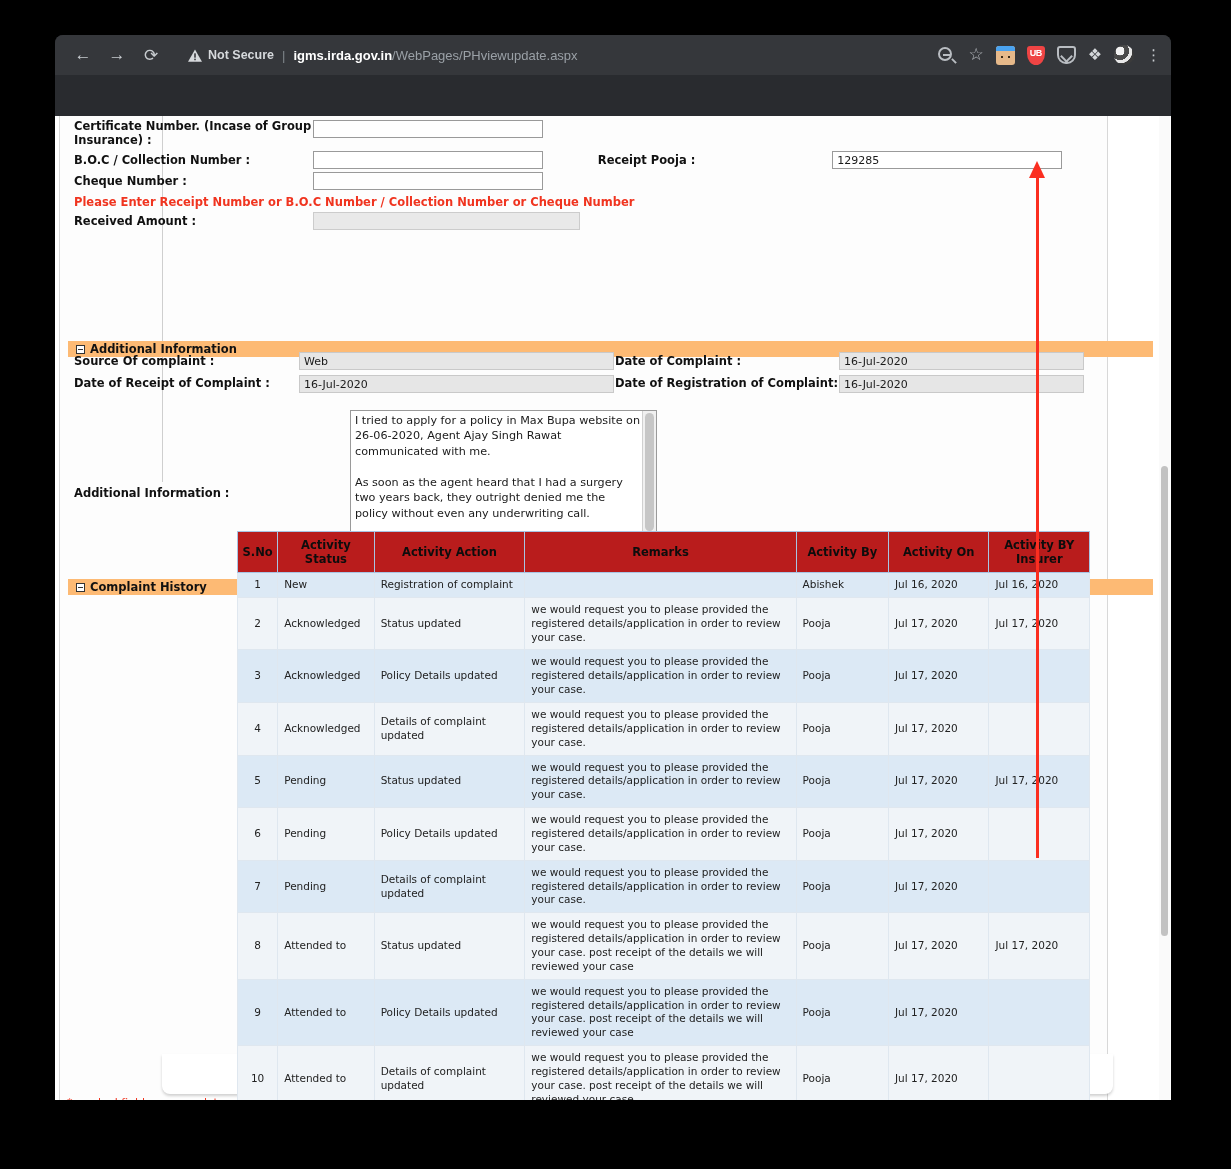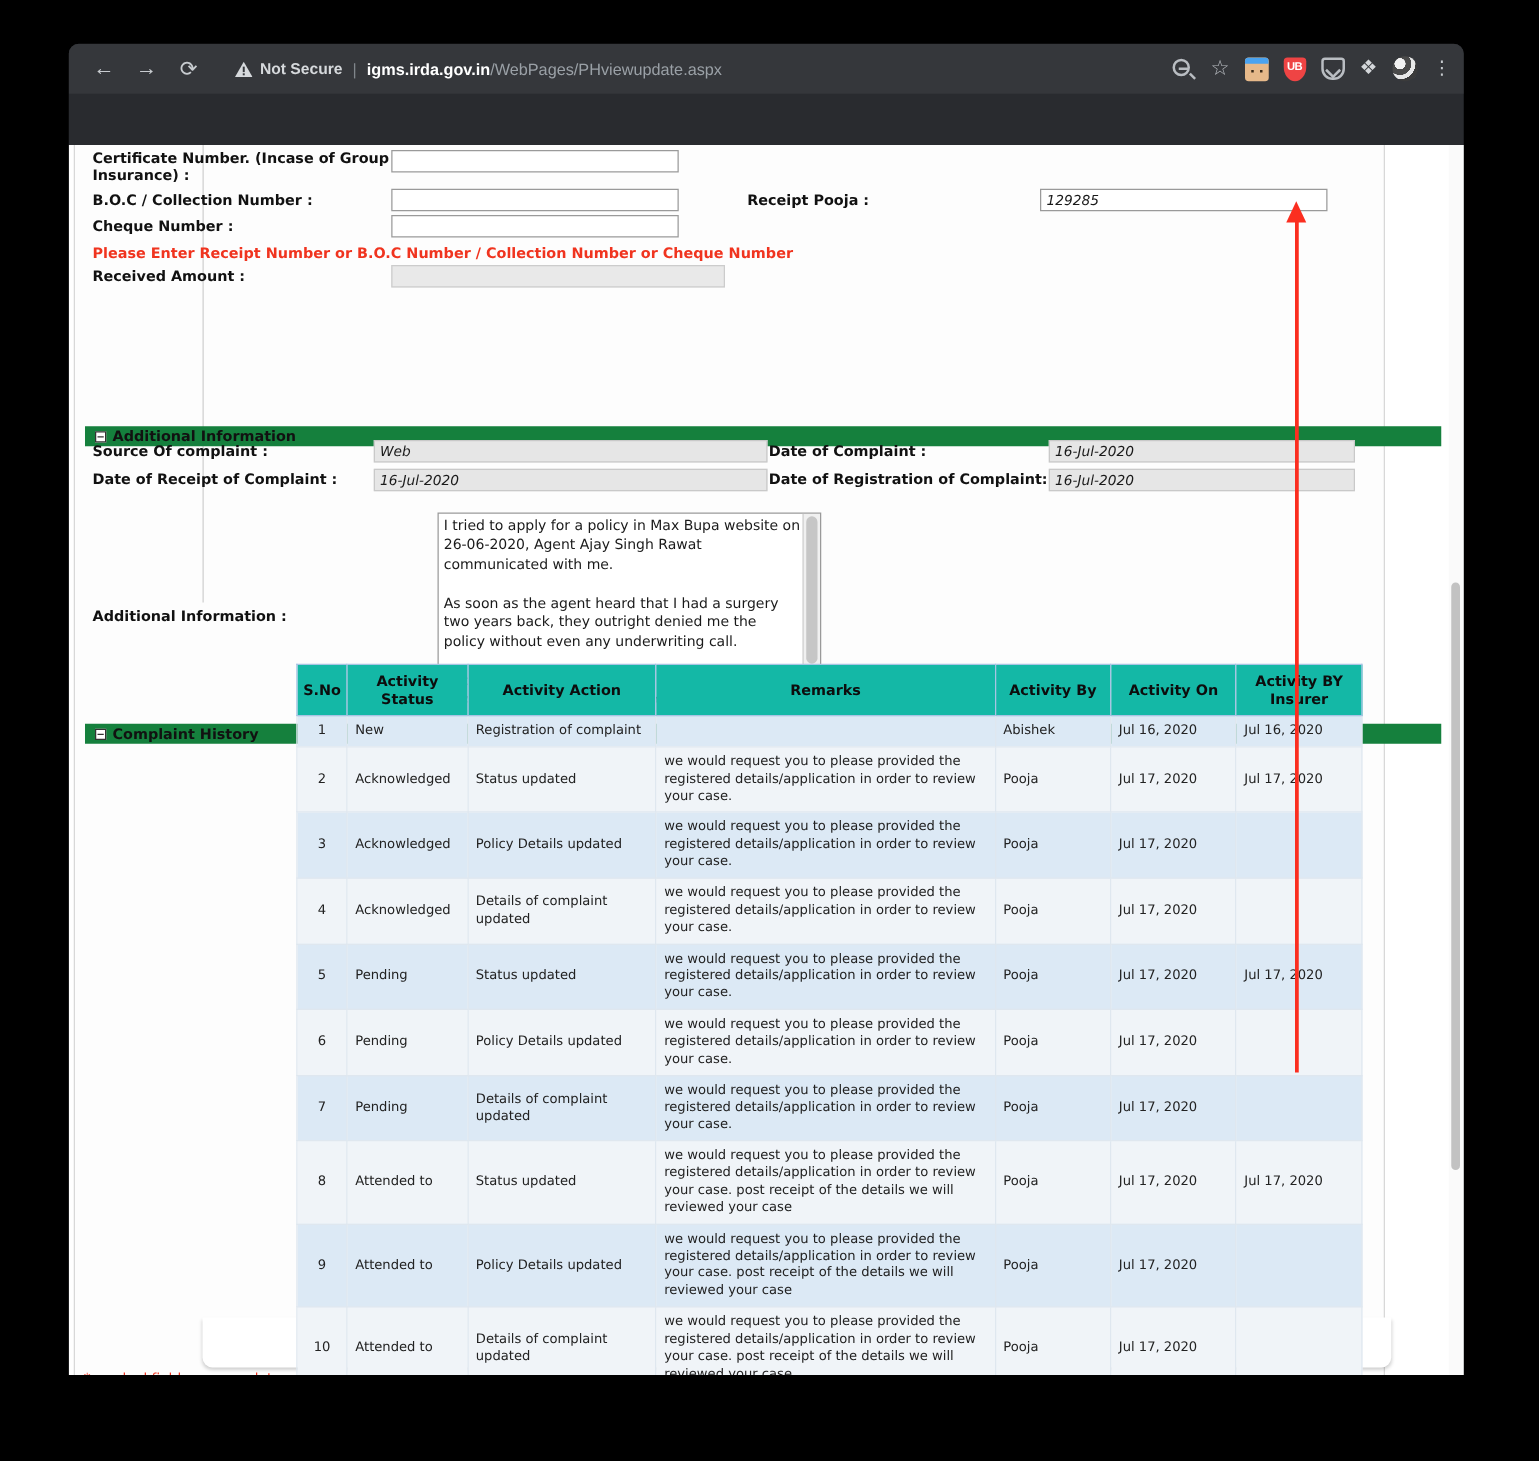--- a/index.html
+++ b/index.html
@@ -194,33 +194,33 @@
   .lbl.wrapok { white-space: normal; }
 
   .txtinput {
     border: 1px solid #9a9a9a;
     background: #ffffff;
     height: 18px;
     font-size: 11px;
     color: #1a1a1a;
     padding: 0 4px;
     font-family: "DejaVu Sans", sans-serif;
-    display: flex; align-items: center; font-style: italic;
+    display: flex; align-items: center;
   }
   .txtinput.readonly { background: #e6e6e6; border: 1px solid #c9c9c9; }
   .txtinput.gray { background: #e9e9e9; border: 1px solid #cccccc; }
 
   .redwarn {
     color: #f0341f; font-size: 11.5px; font-weight: bold;
     font-family: "DejaVu Sans", sans-serif;
     padding-left: 14px;
   }
 
   .section-bar {
-    background: #15803d;
+    background: #fdba74;
     height: 16px;
     display: flex; align-items: center;
     font-size: 11.5px; font-weight: bold; color: #111;
     font-family: "DejaVu Sans", sans-serif;
     padding-left: 8px;
   }
   .collapse-box {
     width: 9px; height: 9px;
     border: 1px solid #333; background: #fff;
     position: relative; margin-right: 5px; flex: 0 0 auto;
@@ -259,21 +259,21 @@
       linear-gradient(135deg, transparent 70%, #9a9a9a 70%, #9a9a9a 80%, transparent 80%);
   }
 
   
   table.hist {
     border-collapse: collapse;
     width: 853px;
     font-family: "DejaVu Sans", sans-serif;
   }
   table.hist th {
-    background: #14b8a6;
+    background: #b91c1c;
     border: 1px solid #a8c4e3;
     font-size: 11.5px;
     font-weight: bold;
     color: #0d0d0d;
     padding: 6px 4px;
     text-align: center;
   }
   table.hist td {
     border: 1px solid #dfe7ef;
     font-size: 10.5px;

